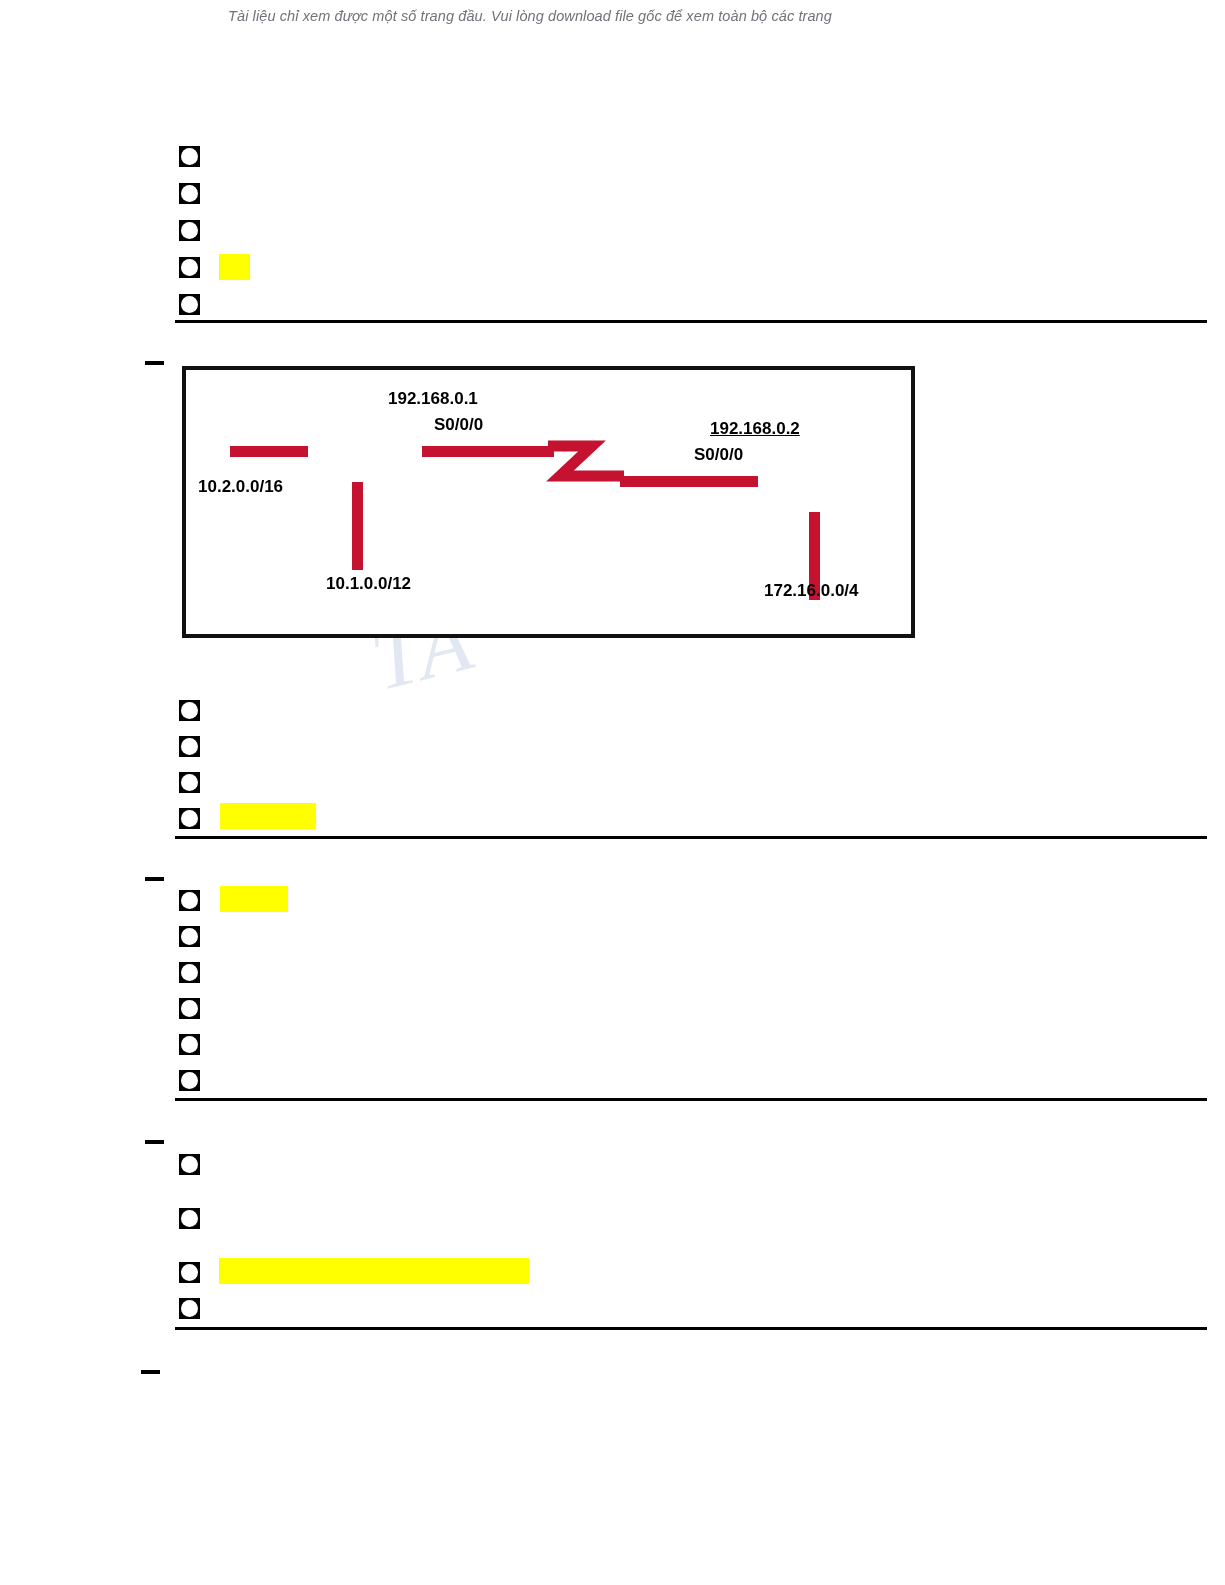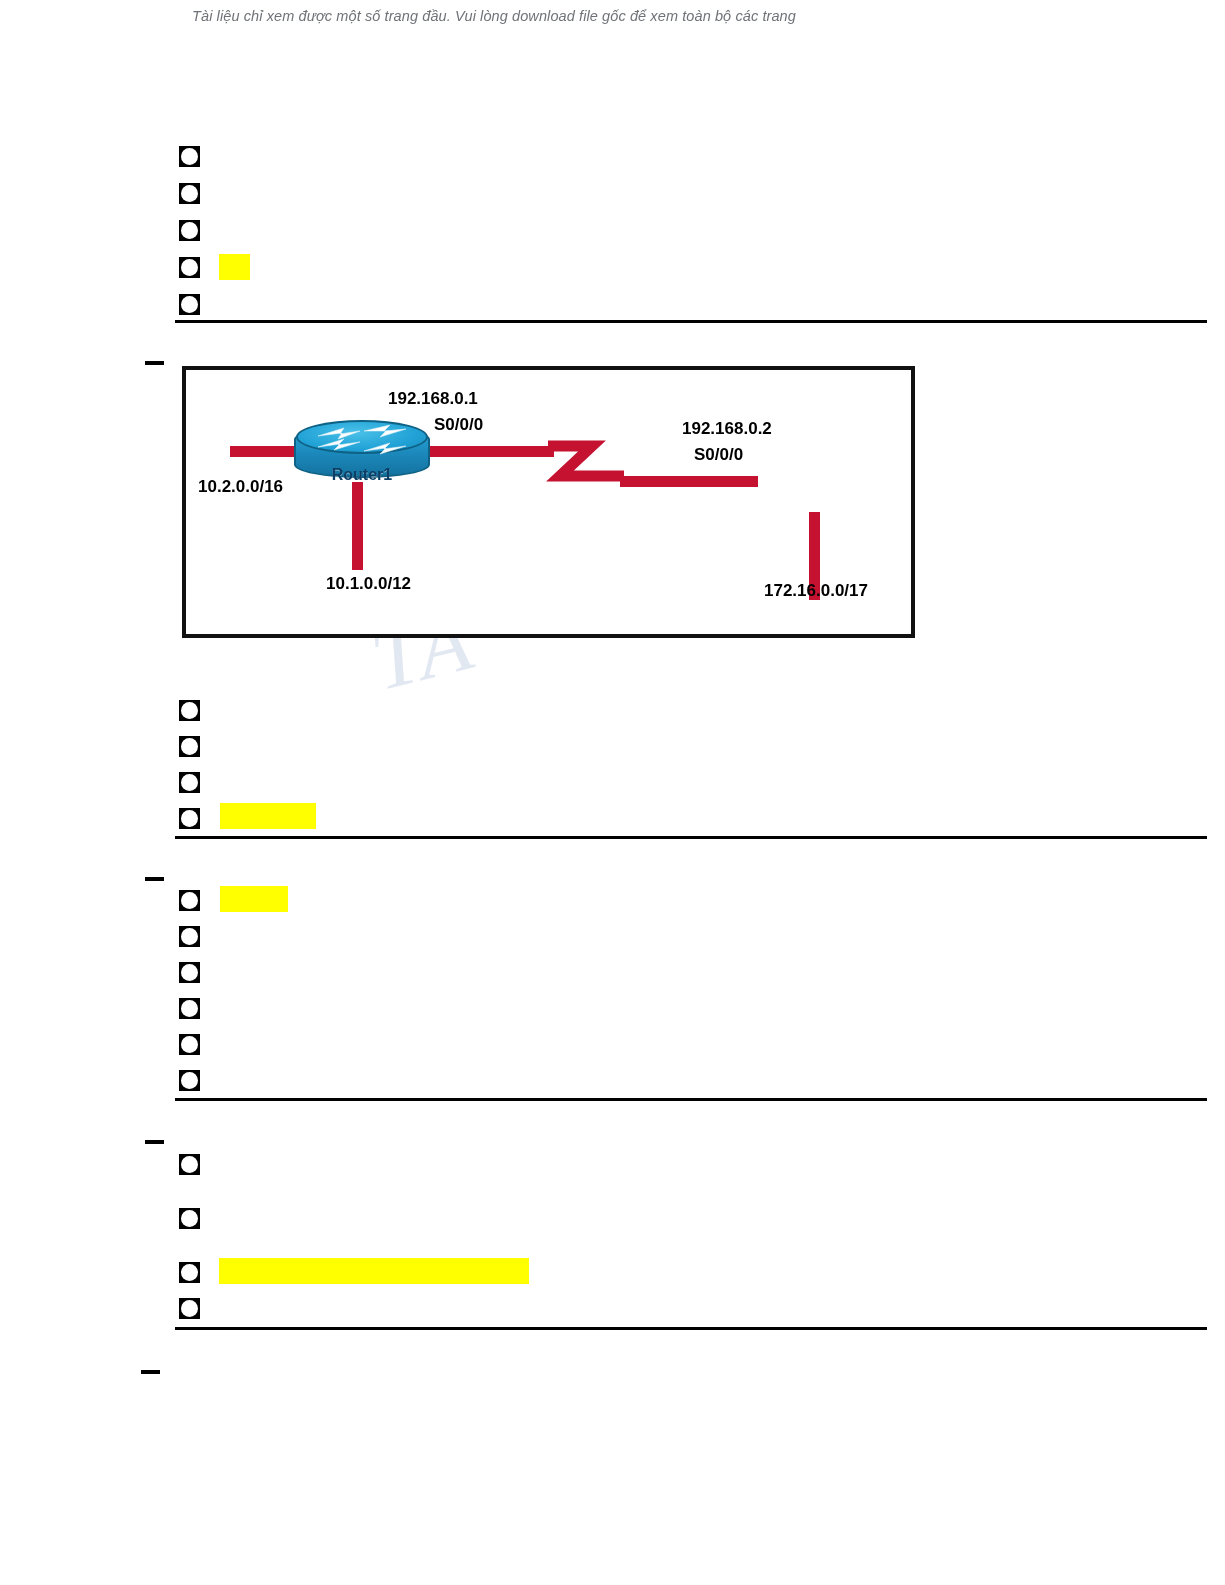--- a/index.html
+++ b/index.html
@@ -26,20 +26,21 @@
     top: 8px;
     left: 0;
     width: 988px;
     text-align: center;
     font-family: "Liberation Sans", sans-serif;
     font-style: italic;
     font-size: 14.5px;
     color: #6f7378;
     letter-spacing: 0.1px;
     white-space: nowrap;
+    padding-left: 36px;
   }
 
   
   .watermark {
     position: absolute;
     left: 372px;
     top: 600px;
     font-family: "Liberation Serif", serif;
     font-size: 86px;
     font-style: italic;
@@ -209,44 +210,31 @@
       <svg class="zig" viewBox="0 0 80 42">
         <path d="M2,6 L46,6 L14,36 L78,36" fill="none" stroke="#c41230" stroke-width="11" stroke-linecap="butt" stroke-linejoin="miter"></path>
       </svg>
 
       <div class="link h" style="left:434px; top:106px; width:138px;"></div>
 
       <div class="link v" style="left:166px; top:112px; height:88px;"></div>
 
       <div class="link v" style="left:623px; top:142px; height:88px;"></div>
 
-      <div class="router" style="left:108px; top:48px;">
-        <div class="body"></div>
-        <div class="top"></div>
-        <svg class="arrows" viewBox="0 0 96 34">
-          <g fill="#ffffff" stroke="#d8eef8" stroke-width="0.6">
-            <path d="M4,14 L30,6 L26,12 L46,9 L24,17 L28,11 Z"></path>
-            <path d="M50,9 L76,3 L70,9 L92,7 L66,15 L72,9 Z"></path>
-            <path d="M46,20 L20,28 L26,22 L4,25 L30,17 L24,23 Z"></path>
-            <path d="M92,24 L66,32 L72,26 L50,29 L76,21 L70,27 Z"></path>
-          </g>
-        </svg>
-        <div class="rname">Router1</div>
-      </div>
 
 
       <div class="dlabel" style="left:202px; top:18px;">192.168.0.1</div>
       <div class="dlabel" style="left:248px; top:44px;">S0/0/0</div>
 
-      <div class="dlabel" style="left:496px; top:48px;">192.168.0.2</div>
+      <div class="dlabel" style="left:524px; top:48px;text-decoration:underline;">192.168.0.2</div>
       <div class="dlabel" style="left:508px; top:74px;">S0/0/0</div>
 
       <div class="dlabel" style="left:12px; top:106px;">10.2.0.0/16</div>
       <div class="dlabel" style="left:140px; top:203px;">10.1.0.0/12</div>
-      <div class="dlabel" style="left:578px; top:210px;">172.16.0.0/17</div>
+      <div class="dlabel" style="left:578px; top:210px;">172.16.0.0/4</div>
     </div>
   </div>
 
   <div>
     <span class="opt-marker" style="left:179px; top:700px;"></span>
     <span class="opt-marker" style="left:179px; top:736px;"></span>
     <span class="opt-marker" style="left:179px; top:772px;"></span>
     <span class="opt-marker" style="left:179px; top:808px;"></span>
     <span class="highlight" style="left:220px; top:803px; width:96px; height:26px;"></span>
   </div>

